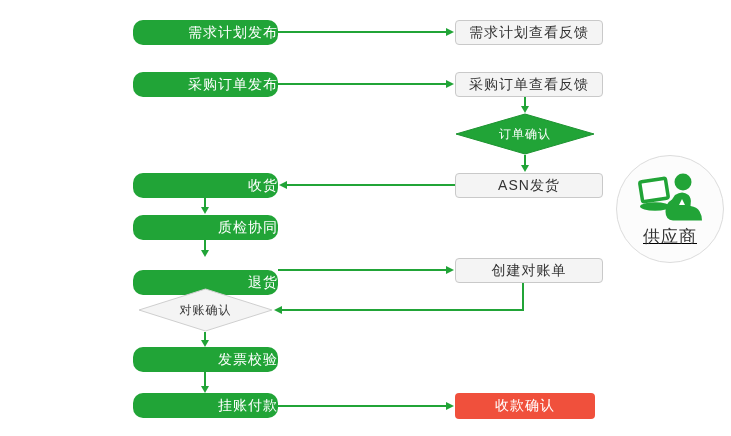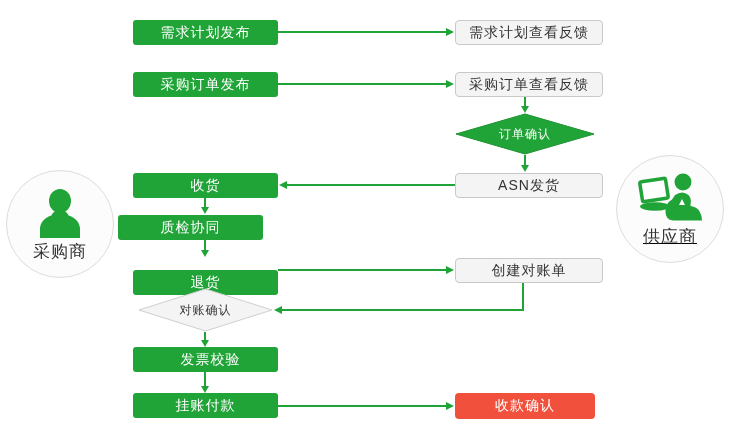--- a/index.html
+++ b/index.html
@@ -10,39 +10,39 @@
   html,body{margin:0;padding:0;background:#ffffff;}
   body{font-family:"Liberation Sans","DejaVu Sans",sans-serif;}
   .canvas{position:relative;width:731px;height:436px;background:#ffffff;overflow:hidden;}
 
   .edges{position:absolute;left:0;top:0;pointer-events:none;}
   .edge{stroke:var(--green,#21a437);stroke-width:2;fill:none;}
   .arrow{fill:var(--green,#21a437);stroke:none;}
 
   .node{position:absolute;box-sizing:border-box;display:flex;align-items:center;justify-content:center;
         font-size:14px;letter-spacing:1px;white-space:nowrap;}
-  .green-box{width:145px;height:25px;background:var(--green,#21a437);color:#ffffff;border-radius:3px;}
+  .green-box{width:145px;height:25px;background:var(--green,#21a437);color:#ffffff;border-radius:10px;justify-content:flex-end;}
   .white-box{width:148px;height:25px;background:var(--box_fill,#f4f4f4);
              border:1px solid var(--box_border,#c9c9c9);color:var(--text_dark,#333);border-radius:4px;}
   .red-box{width:140px;height:26px;background:var(--red,#f0503c);color:#ffffff;border-radius:4px;}
 
   .diamond{position:absolute;}
   .diamond svg{position:absolute;left:0;top:0;width:100%;height:100%;}
   .diamond .dlabel{position:absolute;left:0;top:0;width:100%;height:100%;display:flex;
                    align-items:center;justify-content:center;font-size:12px;letter-spacing:1px;}
   .diamond-green-shape{fill:var(--green,#21a437);stroke:var(--green_dark,#1d9331);stroke-width:1;}
   .diamond-gray-shape{fill:var(--box_fill,#f4f4f4);stroke:#cfcfcf;stroke-width:1;}
   .dlabel.light{color:#ffffff;}
   .dlabel.dark{color:var(--text_dark,#333);}
 
   
   .pos-demand-pub{left:133px;top:20px;}
   .pos-po-pub{left:133px;top:72px;}
   .pos-receive{left:133px;top:173px;}
-  .pos-quality{left:118px;top:215px;font-family:Liberation Mono, monospace;}
+  .pos-quality{left:133px;top:215px;font-family:Liberation Mono, monospace;}
   .pos-return{left:133px;top:270px;}
   .pos-invoice{left:133px;top:347px;padding-left:10px;}
   .pos-payment{left:133px;top:393px;}
   .pos-demand-fb{left:455px;top:20px;}
   .pos-po-fb{left:455px;top:72px;}
   .pos-asn{left:455px;top:173px;}
   .pos-statement{left:455px;top:258px;}
   .pos-receipt{left:455px;top:393px;}
   .pos-order-confirm{left:455px;top:113px;width:140px;height:42px;}
   .pos-statement-confirm{left:138px;top:288px;width:135px;height:44px;}
@@ -157,29 +157,20 @@
     </svg>
     <span class="dlabel light">订单确认</span>
   </div>
   <div class="diamond pos-statement-confirm">
     <svg viewBox="0 0 135 44" preserveAspectRatio="none">
       <polygon class="diamond-gray-shape" points="67.5,1 134,22 67.5,43 1,22"></polygon>
     </svg>
     <span class="dlabel dark">对账确认</span>
   </div>
 
-  <div class="actor pos-buyer">
-    <span class="aicon">
-      <svg width="48" height="50" viewBox="0 0 48 50">
-        <ellipse class="icon-fill" cx="24" cy="13" rx="11" ry="12"></ellipse>
-        <path class="icon-fill" d="M24 22 c4.5 0 7.5 2.6 8.6 5.6 C39 29.6 43.3 33.8 44 40 L44 50 L4 50 L4 40 C4.7 33.8 9 29.6 15.4 27.6 C16.5 24.6 19.5 22 24 22 Z"></path>
-      </svg>
-    </span>
-    <span class="alabel">采购商</span>
-  </div>
 
   <div class="actor pos-supplier">
     <span class="aicon">
       <svg width="64" height="50" viewBox="0 0 64 50">
         <rect x="3" y="7" width="26" height="20" rx="2" fill="#ffffff" stroke="#21a437" stroke-width="3.5" transform="rotate(-9 16 17)"></rect>
         <ellipse class="icon-fill" cx="17" cy="33.5" rx="15" ry="4.2"></ellipse>
         <circle class="icon-fill" cx="45" cy="9" r="8.5"></circle>
         <path class="icon-fill" d="M37 22 q7.5 -5 13.5 0 q3 3.2 2.2 8.2 l-0.2 2.8 q6.5 1 9 5.2 q2.5 4.2 2.5 9.3 L35 47.5 q-7.5 -0.8 -7.5 -8.8 q0 -8.5 6.5 -12.2 z"></path>
         <path d="M44 26 l3 6 l-6 0 z" fill="#ffffff"></path>
       </svg>

